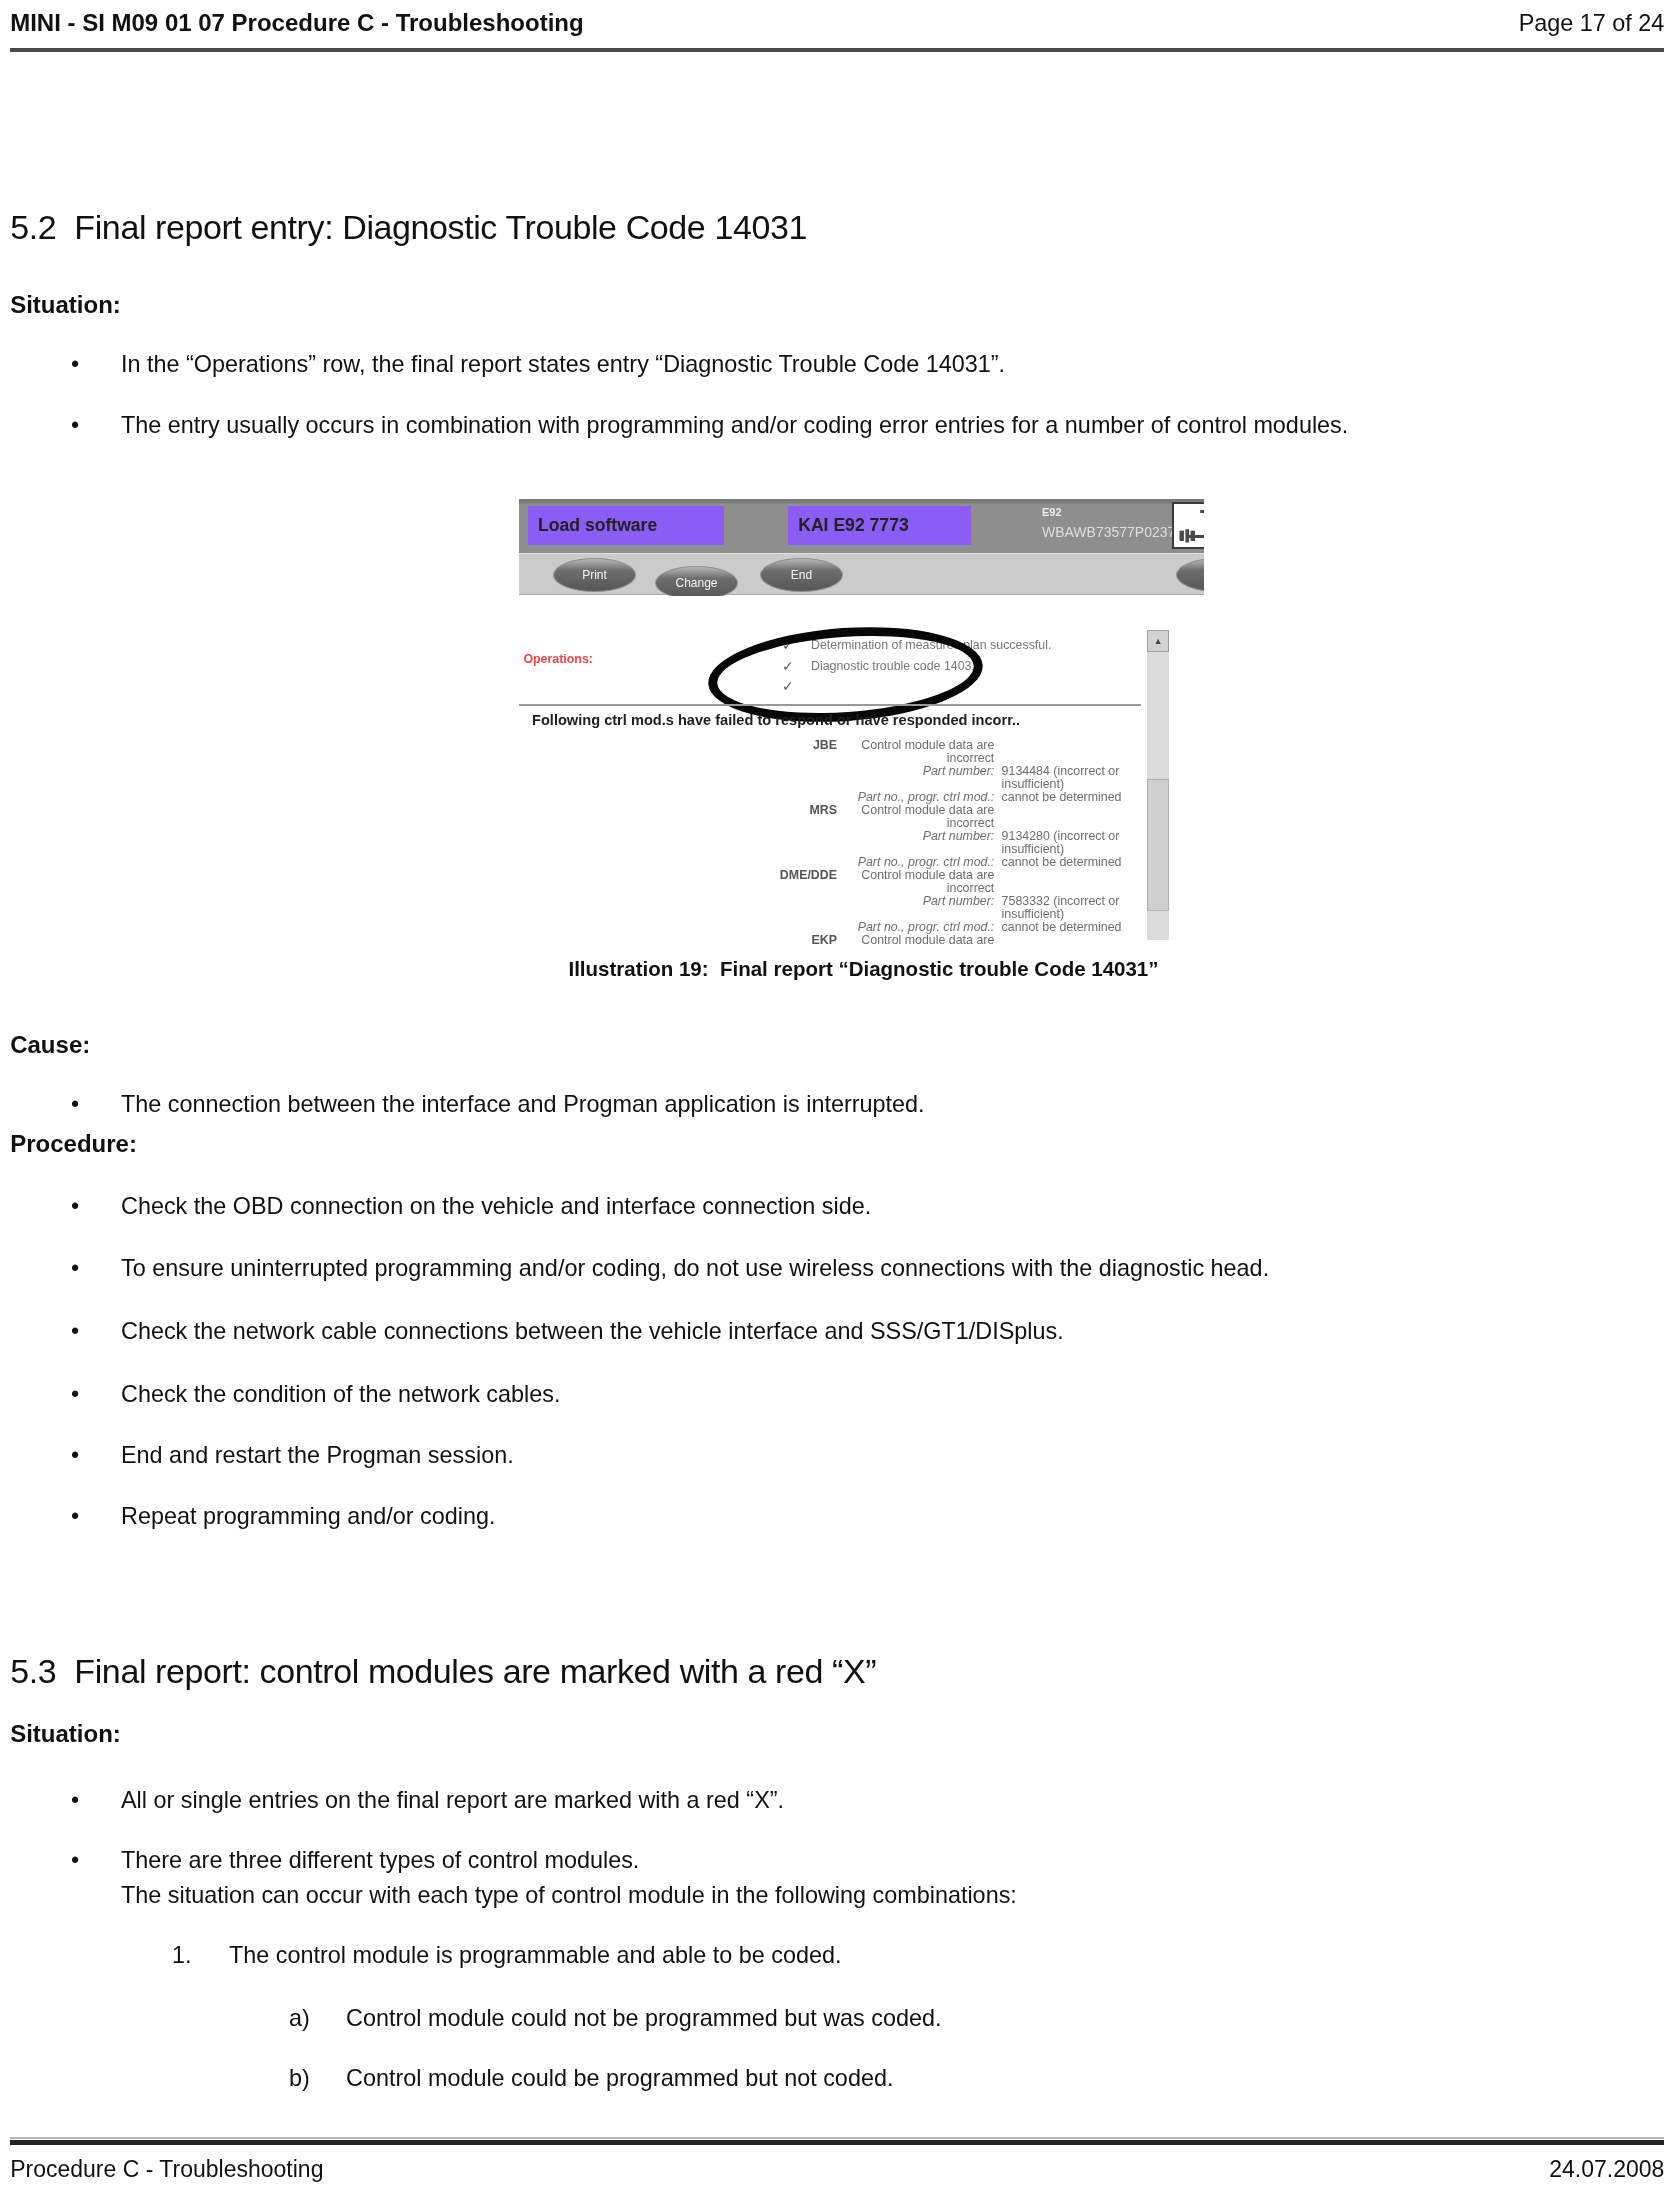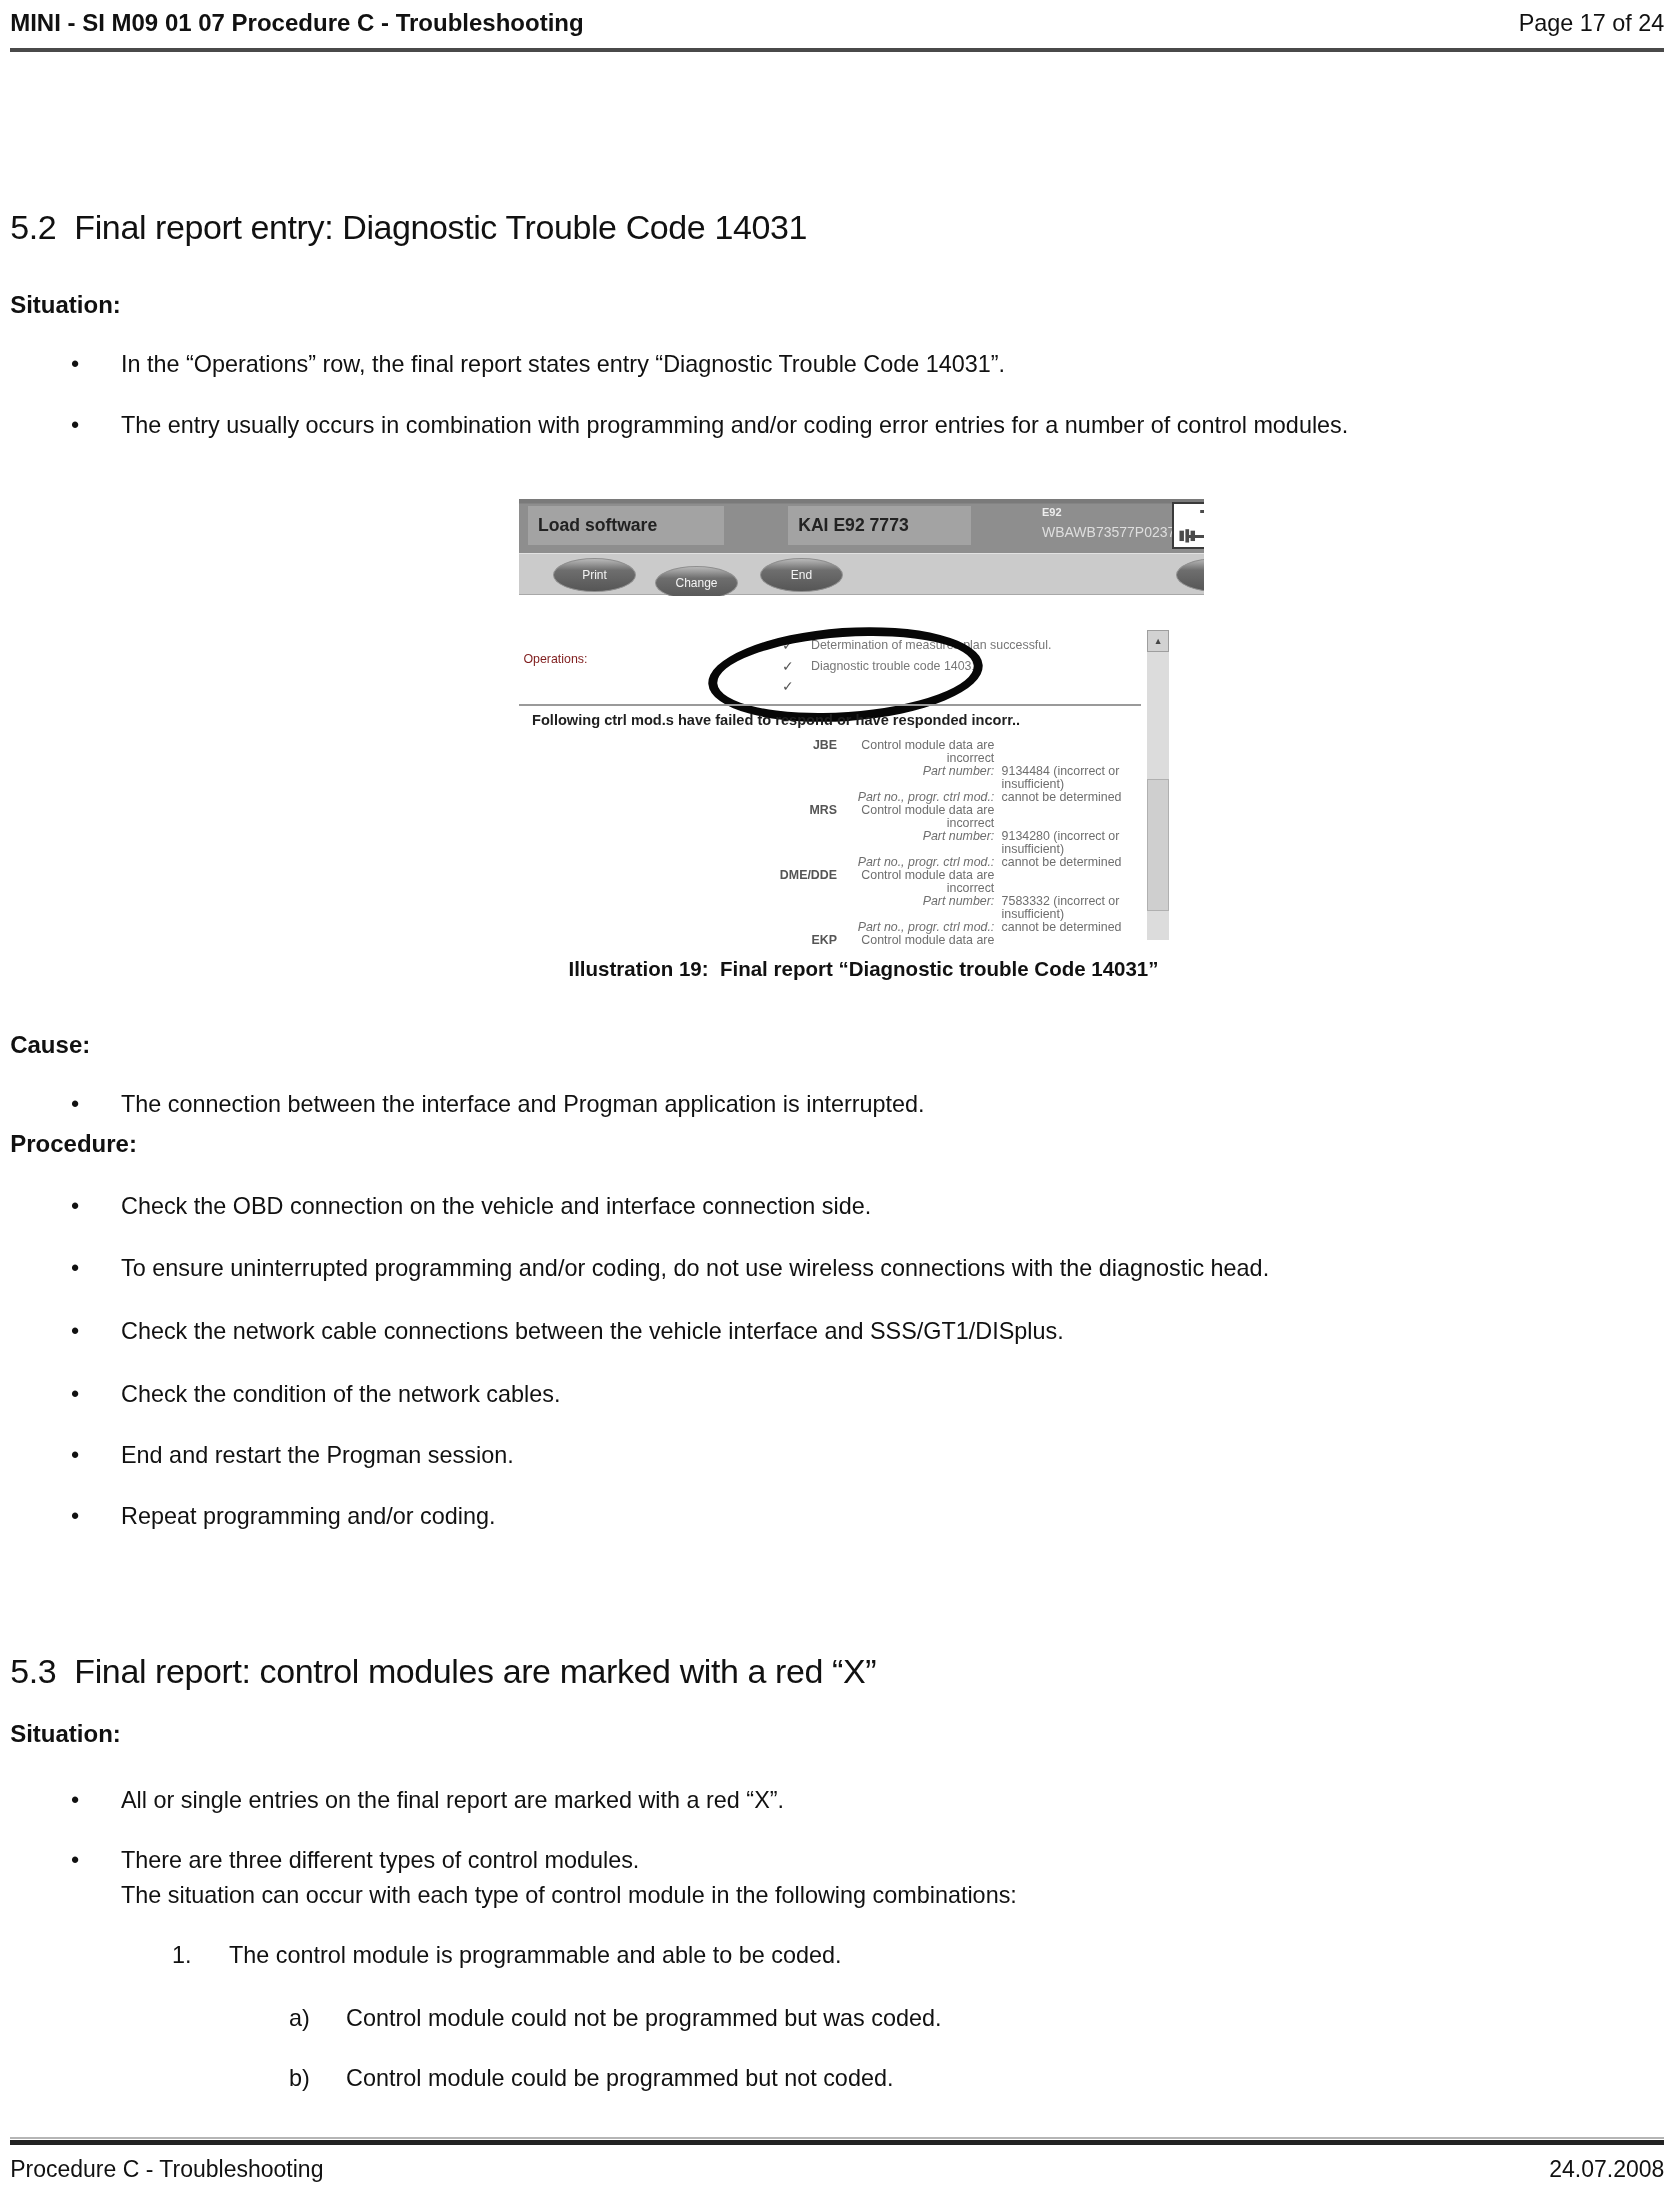--- a/index.html
+++ b/index.html
@@ -26,21 +26,21 @@
   .numitem .mk{width:57px;flex:0 0 57px;}
   .letitem{left:289px;display:flex;font-size:23.4px;line-height:1.5;}
   .letitem .mk{width:57px;flex:0 0 57px;}
   .caption{left:483px;top:957px;width:761px;text-align:center;
            font-size:20.5px;font-weight:700;white-space:pre-wrap;}
 
   
   .shot{left:519px;top:499px;width:685px;height:452px;background:#fff;overflow:hidden;}
   .topbar{position:absolute;left:0;top:0;width:100%;height:54px;background:#8e8e8e;
           box-shadow:inset 0 4.4px 0 #7a7a7a;}
-  .wbox{position:absolute;top:6.6px;height:39px;background:#a3a3a3;display:flex;align-items:center;
+  .wbox{position:absolute;top:6.6px;height:39px;background:#8b5cf6;display:flex;align-items:center;
         padding-left:10.2px;font-size:17.6px;font-weight:700;color:#222;box-sizing:border-box;}
   .wbox1{left:8.8px;width:196px;}
   .wbox2{left:269px;width:183px;}
   .veh{position:absolute;left:523px;top:6.6px;color:#ededed;}
   .veh .model{font-size:11px;font-weight:700;}
   .veh .vin{font-size:14px;color:#dedede;margin-top:6.6px;}
   .plugbox{position:absolute;left:653px;top:2.9px;width:48px;height:47px;background:#fff;
            border:2.2px solid #3a3a3a;box-sizing:border-box;display:flex;align-items:center;justify-content:center;}
   .btnbar{position:absolute;left:0;top:54px;width:100%;height:42px;background:#cbcbcb;
           border-top:1.5px solid #e2e2e2;border-bottom:1.5px solid #a8a8a8;box-sizing:border-box;}
@@ -48,21 +48,21 @@
         background:linear-gradient(#b9b9b9 0%,#6e6e6e 35%,#565656 100%);
         border:1.5px solid #8f8f8f;color:#f4f4f4;font-size:12px;
         display:flex;align-items:center;justify-content:center;box-sizing:border-box;}
   .scontent{position:absolute;left:0;top:97px;width:100%;height:355px;background:#fff;}
   .scroll-track{position:absolute;left:628px;top:34px;width:22px;height:310px;background:#dcdcdc;}
   .scroll-up{position:absolute;left:628px;top:34px;width:22px;height:22px;background:#d2d2d2;
              border:0.7px solid #9e9e9e;box-sizing:border-box;display:flex;align-items:center;
              justify-content:center;font-size:8.8px;color:#444;}
   .scroll-thumb{position:absolute;left:628px;top:183px;width:22px;height:132px;background:#cfcfcf;
              border:0.7px solid #b0b0b0;box-sizing:border-box;}
-  .opslbl{position:absolute;left:4.4px;top:56px;font-size:12.4px;font-weight:400;color:#7f1d1d;}
+  .opslbl{position:absolute;left:4.4px;top:56px;font-size:12.4px;font-weight:700;color:#ef4444;}
   .opslist{position:absolute;left:263px;top:39px;font-size:12.4px;color:#777;line-height:20.5px;}
   .opsline{display:flex;}
   .opsline .chk{width:29px;flex:0 0 29px;color:#555;font-size:14px;}
   .ellipse{position:absolute;left:189px;top:32px;width:257px;height:75px;
            border:9.5px solid #070707;border-radius:50%;transform:rotate(-4deg);}
   .sep{position:absolute;left:0;top:108px;width:622px;height:1.5px;background:#9a9a9a;}
   .flisth{position:absolute;left:13px;top:116px;font-size:14.6px;font-weight:700;color:#1f1f1f;}
   .mods{position:absolute;left:0;top:143px;width:629px;}
   .mrow{display:grid;grid-template-columns:318px 150px 146px;column-gap:7.3px;
         font-size:12.4px;line-height:13px;color:#6e6e6e;}

